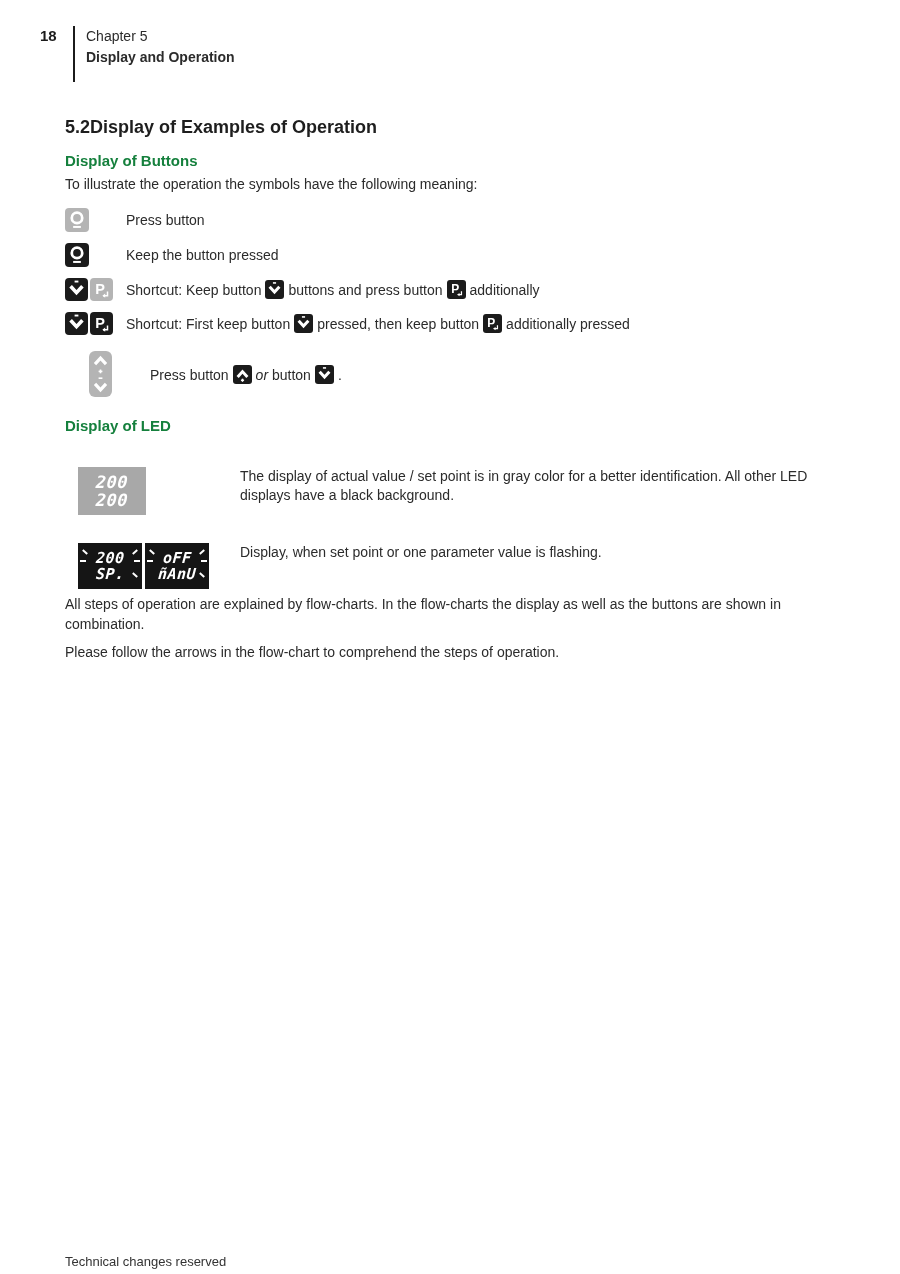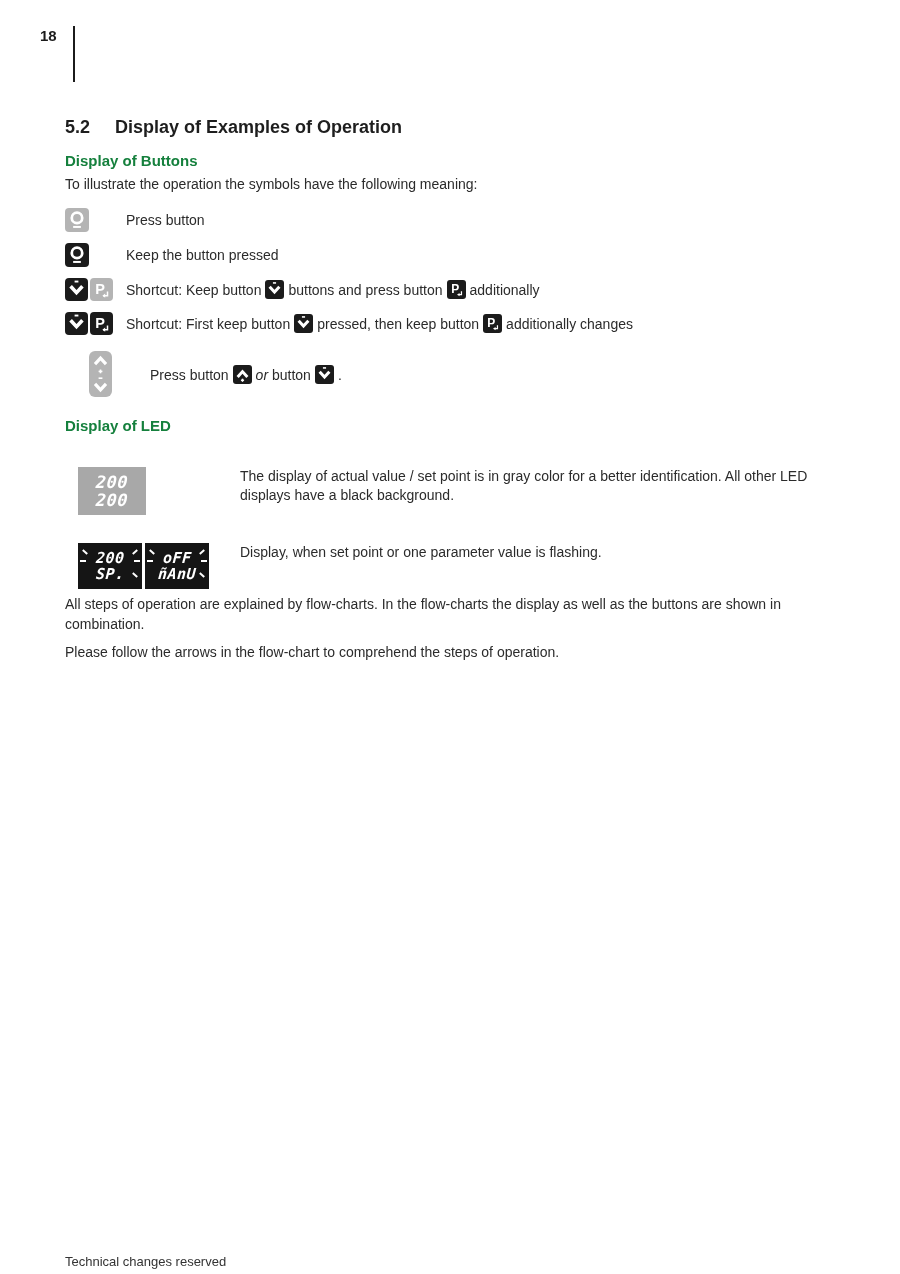--- a/index.html
+++ b/index.html
@@ -11,21 +11,21 @@
 
   
   .header { position:absolute; top:26px; left:40px; display:flex; }
   .pagenum { font-size:15px; font-weight:bold; color:#1b1b1b; padding-top:1px; width:33px; }
   .vrule { width:2px; background:#1b1b1b; height:56px; margin-right:11px; }
   .chap-line { font-size:14px; line-height:1.5; }
   .chap-title { font-size:14px; font-weight:bold; line-height:1.5; }
 
   
   .content { position:absolute; left:65px; top:117px; width:782px; }
-  .sec-title { font-size:18px; font-weight:bold; color:#1e1e1e; display:flex; gap:25px; }
+  .sec-title { font-size:18px; font-weight:bold; color:#1e1e1e; display:flex; }
   .sub { font-size:15px; font-weight:bold; color:#15803d; margin-top:14px; }
   .intro { font-size:14px; margin:7px 0 0 0; }
 
   
   .rows { margin-top:16px; }
   .brow { display:flex; align-items:center; font-size:14px; margin-bottom:11px; }
   .brow .icell { flex:0 0 61px; display:flex; gap:2px; align-items:center; }
   .row5 { margin-top:16px;padding-left:24px; }
   .itx { font-style:italic; }
 
@@ -100,20 +100,24 @@
       <path d="M6 32.8 L11.5 38.8 L17 32.8" stroke-width="3.2"></path>
     </g>
   </defs>
 </svg>
 
 <div class="page">
 
   <div class="header">
     <div class="pagenum">18</div>
     <div class="vrule"></div>
+    <div class="chap">
+      <div class="chap-line">Chapter 5</div>
+      <div class="chap-title">Display and Operation</div>
+    </div>
   </div>
 
   <div class="content">
 
     <div class="sec-title">
       <span>5.2</span>
       <span>Display of Examples of Operation</span>
     </div>
 
     <div class="sub">Display of Buttons</div>
@@ -184,21 +188,21 @@
         </div>
         <span>
           <span>Shortcut: First keep button</span><span class="btn black inline-btn">
               <svg viewBox="0 0 23 23">
                 <use href="#g-down"></use>
               </svg>
             </span><span>pressed, then keep button</span><span class="btn black inline-btn">
               <svg viewBox="0 0 23 23">
                 <use href="#g-p"></use>
               </svg>
-            </span><span>additionally changes</span>
+            </span><span>additionally pressed</span>
         </span>
       </div>
 
       <div class="brow row5">
         <div class="icell">
           <span class="rocker">
             <svg viewBox="0 0 23 46">
                 <use href="#g-rocker"></use>
               </svg>
           </span>

